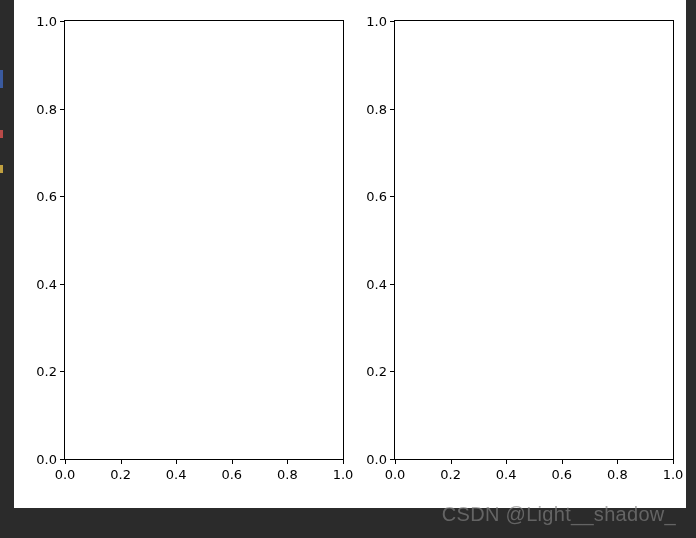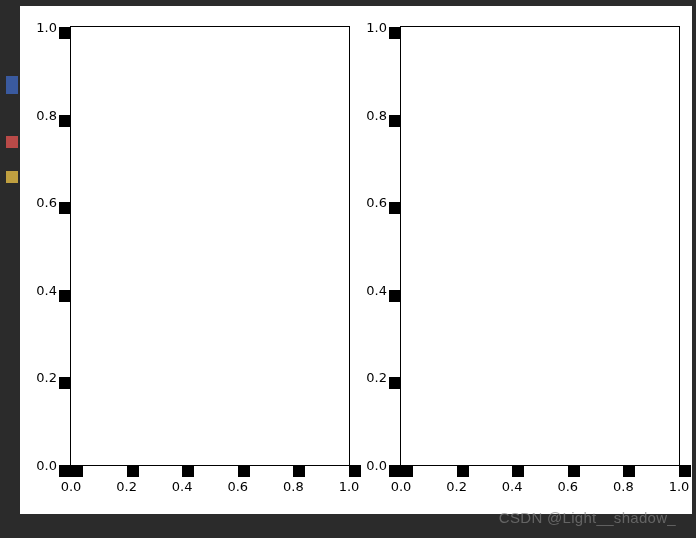--- a/index.html
+++ b/index.html
@@ -1,17 +1,17 @@
 <!DOCTYPE html>
 <html><head>
   <meta charset="utf-8">
   <style>
     * {
       margin: 0;
-      padding: 6px;
+      padding: 0;
       box-sizing: border-box;
     }
     body {
       width: 696px;
       height: 538px;
       background: #2b2b2b;
       font-family: "DejaVu Sans", Arial, sans-serif;
       position: relative;
       overflow: hidden;
     }
@@ -97,21 +97,21 @@
       margin-top: 8px;
       transform: translateX(-50%);
       font-size: 13px;
       color: #000;
       white-space: nowrap;
     }
     .watermark {
       position: absolute;
       right: 20px;
       bottom: 12px;
-      font-size: 15px;
+      font-size: 20px;
       color: rgba(130,130,130,0.65);
       font-family: Arial, sans-serif;
       letter-spacing: 0.3px;
     }
   </style>
 </head>
 <body>
 
 <div class="left-strip">
   <div class="strip-marker strip-blue"></div>

